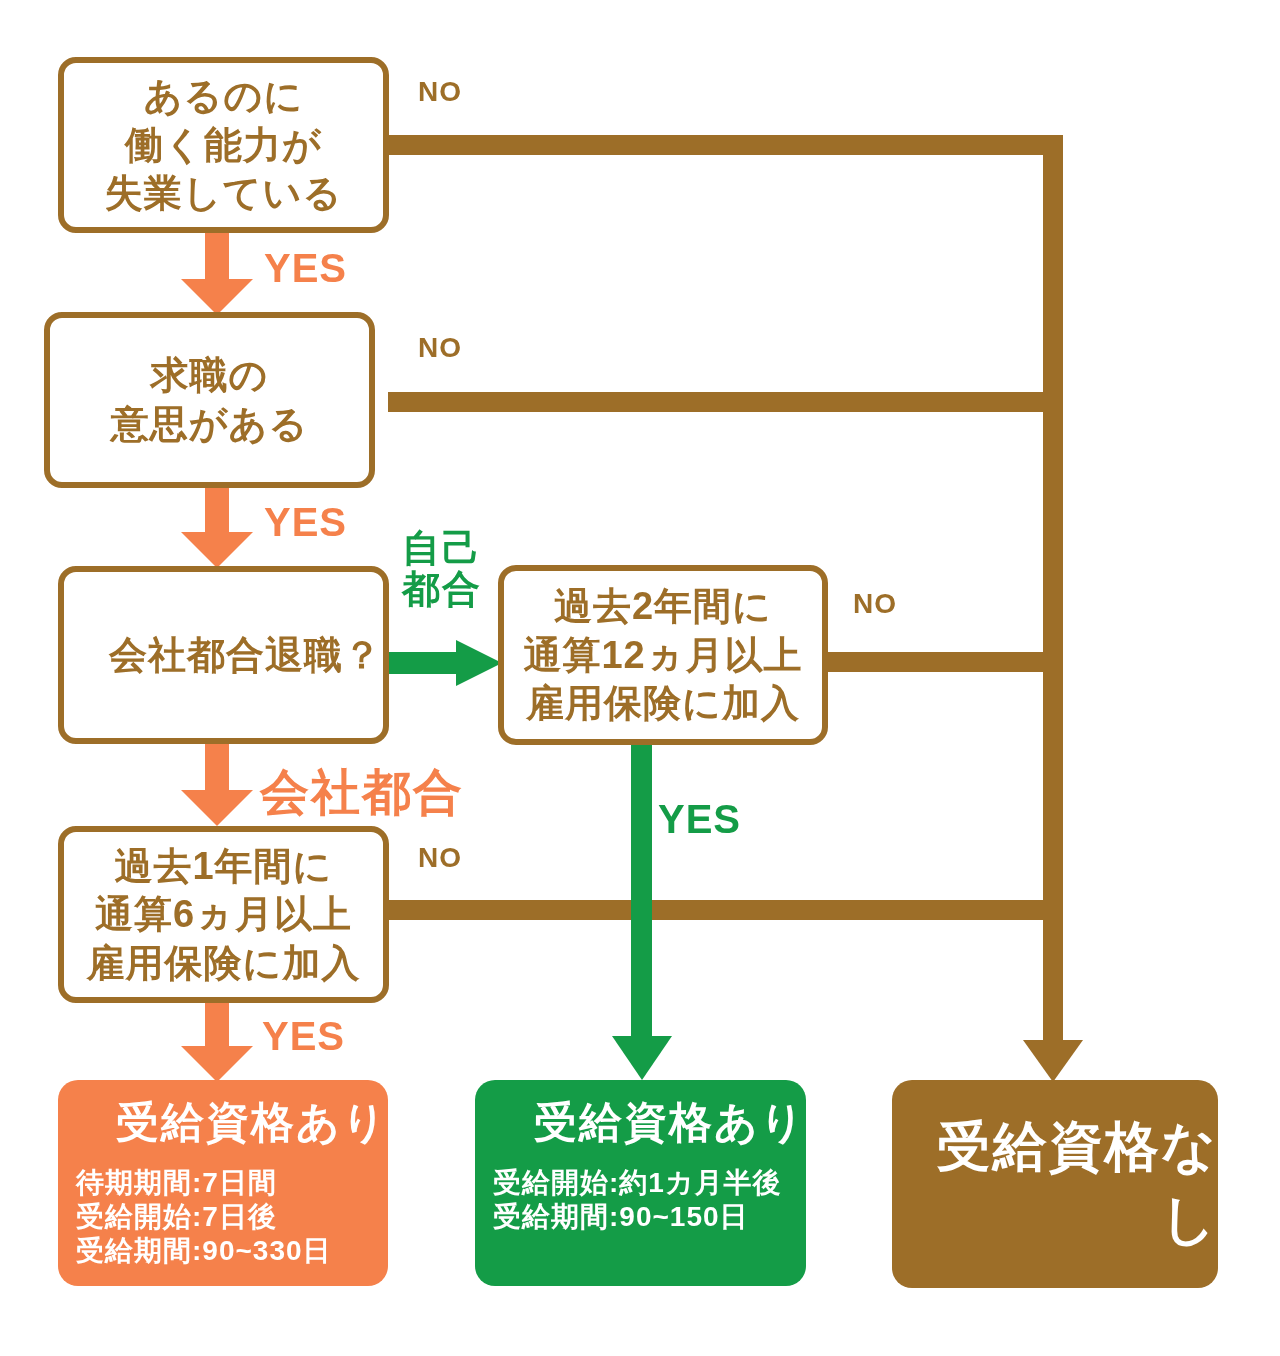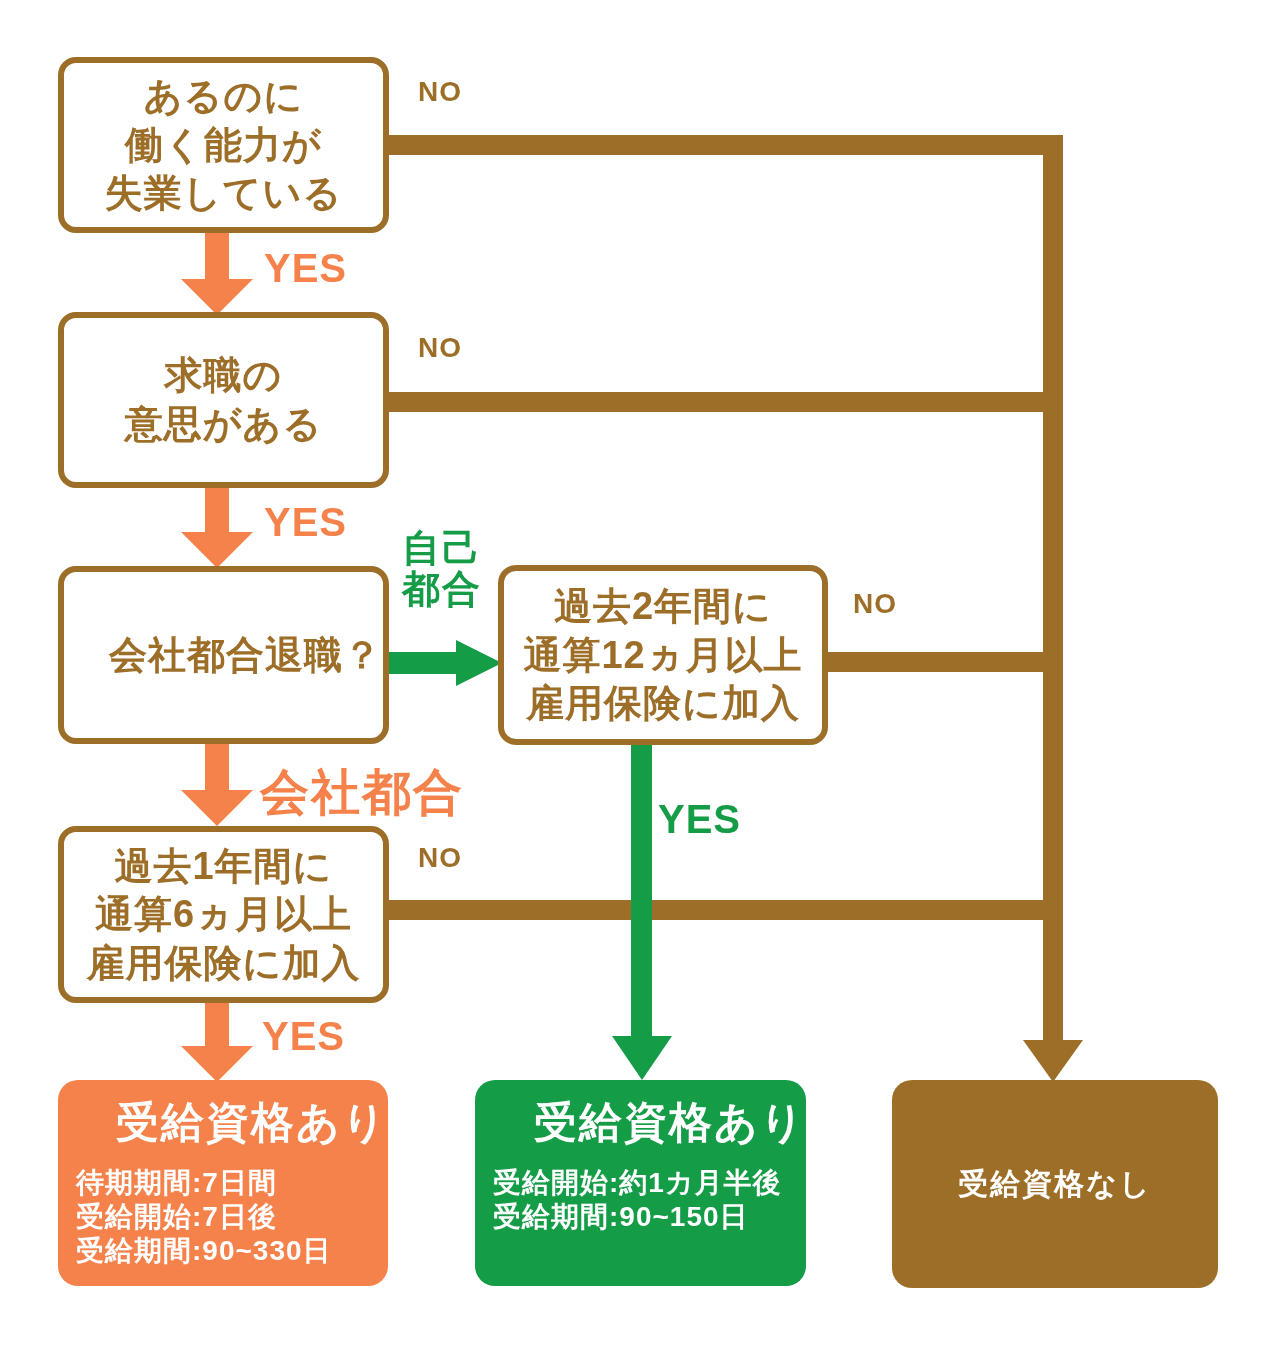--- a/index.html
+++ b/index.html
@@ -45,21 +45,21 @@
   }
   .rbox .rdetails{
     margin:14px 0 0 18px;
     font-weight:bold;
     font-size:28px;
     line-height:1.22;
     letter-spacing:1px;
   }
   .rbox .rdetails span{display:block;}
   .rbox.center-title{display:flex;align-items:center;justify-content:center;}
-  .rbox.center-title .rtitle{margin:0;font-size:30px;}
+  .rbox.center-title .rtitle{margin:0;font-size:54px;}
   .bg-orange{background:#F5814B;}
   .bg-green{background:#149C47;}
   .bg-brown{background:#9D6E28;}
   
   .hline,.vline{position:absolute;background:#9D6E28;z-index:1;}
   .gline{position:absolute;background:#149C47;z-index:2;}
   
   .tri-down-orange{
     position:absolute;width:0;height:0;z-index:2;
     border-left:36px solid transparent;
@@ -131,21 +131,21 @@
 
   <div class="orange-shaft" style="left:205px;top:1003px;height:45px;"></div>
   <div class="tri-down-orange" style="left:181px;top:1046px;"></div>
 
   <div class="qbox" style="left:58px;top:57px;width:331px;height:176px;">
     <span>あるのに</span>
     <span>働く能力が</span>
     <span>失業している</span>
   </div>
 
-  <div class="qbox" style="left:58px;top:312px;width:331px;height:176px;">
+  <div class="qbox" style="left:44px;top:312px;width:331px;height:176px;">
     <span>求職の</span>
     <span>意思がある</span>
   </div>
 
   <div class="qbox" style="left:58px;top:566px;width:331px;height:178px;padding-left:44px;">
     <span>会社都合退職？</span>
   </div>
 
   <div class="qbox" style="left:498px;top:565px;width:330px;height:180px;">
     <span>過去2年間に</span>

